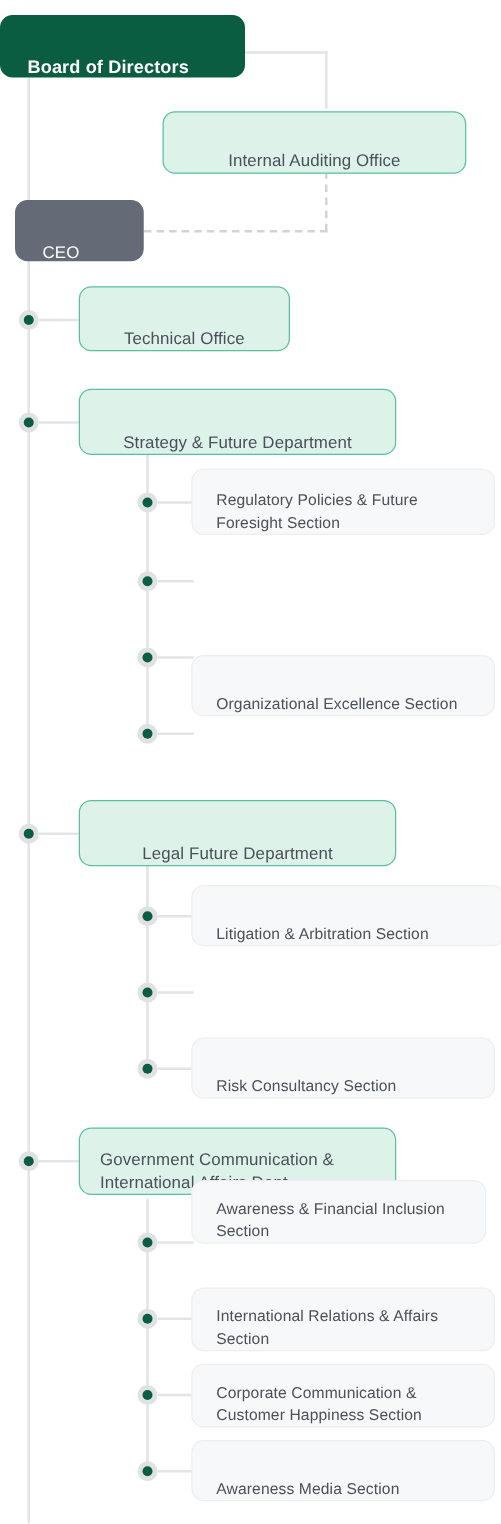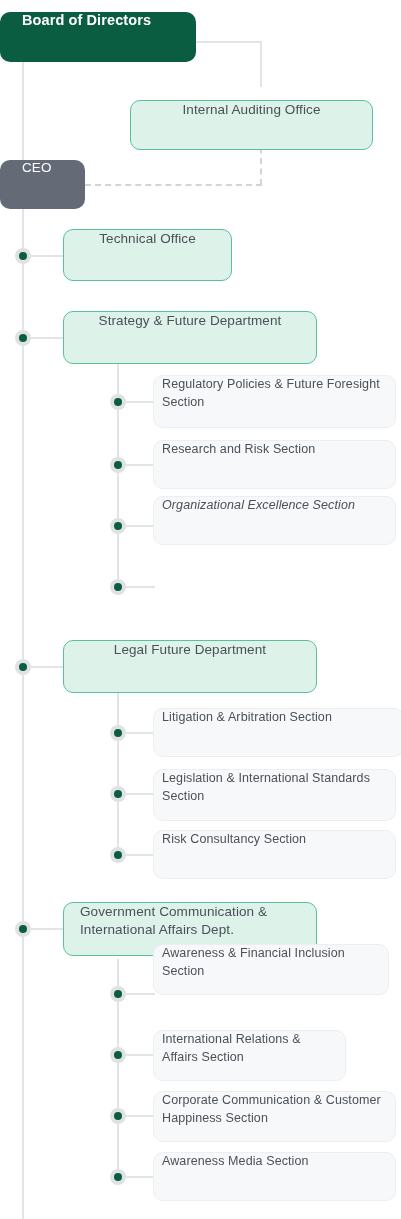--- a/index.html
+++ b/index.html
@@ -59,21 +59,21 @@
     height: 8px;
     border-radius: 50%;
     background: #0b5d42;
   }
 
   
   .box {
     position: absolute;
     box-sizing: border-box;
     display: flex;
-    align-items: flex-start;
+    align-items: flex-end;
   }
 
   .box-root {
     background: #0b5d42;
     border-radius: 10px;
     color: #ffffff;
     font-size: 14.5px;
     font-weight: bold;
     padding: 0 22px;
     letter-spacing: 0.1px;
@@ -98,21 +98,21 @@
     line-height: 1.35;
     letter-spacing: 0.1px;
   }
 
   .box-section {
     background: #f7f8f9;
     border: 1.4px solid #eceef0;
     border-radius: 10px;
     color: #4b5059;
     font-size: 12.5px;
-    padding: 0 8px;
+    padding: 0 19px;
     line-height: 1.4;
     letter-spacing: 0.1px;
   }
 </style>
 </head>
 <body>
 
 <div id="chart">
 
   <div class="hline" style="left:196px; top:41px; width:66px;"></div>
@@ -162,68 +162,62 @@
 
   <div class="node-dot" style="left:110px; top:986px;"></div>
   <div class="node-dot" style="left:110px; top:1047px;"></div>
   <div class="node-dot" style="left:110px; top:1108px;"></div>
   <div class="node-dot" style="left:110px; top:1169px;"></div>
 
   <div class="box box-root" style="left:0px; top:12px; width:196px; height:50px;">
     <span>Board of Directors</span>
   </div>
 
-  <div class="box box-dept" style="left:130px; top:100px; width:243px; height:50px; justify-content:center;">
+  <div class="box box-dept" style="left:130px; top:89px; width:243px; height:50px; justify-content:center;">
     <span>Internal Auditing Office</span>
   </div>
 
-  <div class="box box-ceo" style="left:0px; top:160px; width:85px; height:49px;">
+  <div class="box box-ceo" style="left:12px; top:160px; width:103px; height:49px;">
     <span>CEO</span>
   </div>
 
   <div class="box box-dept" style="left:63px; top:229px; width:169px; height:52px; justify-content:center;">
     <span>Technical Office</span>
   </div>
 
   <div class="box box-dept" style="left:63px; top:311px; width:254px; height:53px; justify-content:center;">
     <span>Strategy &amp; Future Department</span>
   </div>
 
   <div class="box box-section" style="left:153px; top:375px; width:243px; height:53px;">
     <span>Regulatory Policies &amp; Future Foresight Section</span>
   </div>
-  <div class="box box-section" style="left:153px; top:440px; width:243px; height:49px;">
-    <span>Research and Risk Section</span>
-  </div>
-  <div class="box box-section" style="left:153px; top:496px; width:243px; height:49px;font-style:italic;">
+  <div class="box box-section" style="left:153px; top:524px; width:243px; height:49px;">
     <span>Organizational Excellence Section</span>
   </div>
 
   <div class="box box-dept" style="left:63px; top:640px; width:254px; height:53px; justify-content:center;">
     <span>Legal Future Department</span>
   </div>
 
   <div class="box box-section" style="left:153px; top:708px; width:251px; height:49px;">
     <span>Litigation &amp; Arbitration Section</span>
   </div>
-  <div class="box box-section" style="left:153px; top:769px; width:243px; height:52px;">
-    <span>Legislation &amp; International Standards Section</span>
-  </div>
   <div class="box box-section" style="left:153px; top:830px; width:243px; height:49px;">
     <span>Risk Consultancy Section</span>
   </div>
 
   <div class="box box-dept" style="left:63px; top:902px; width:254px; height:54px;">
     <span>Government Communication &amp; International Affairs Dept.</span>
   </div>
 
   <div class="box box-section" style="left:153px; top:944px; width:236px; height:51px;">
     <span>Awareness &amp; Financial Inclusion Section</span>
   </div>
-  <div class="box box-section" style="left:153px; top:1030px; width:193px; height:51px;">
+  <div class="box box-section" style="left:153px; top:1030px; width:243px; height:51px;">
     <span>International Relations &amp; Affairs Section</span>
   </div>
   <div class="box box-section" style="left:153px; top:1091px; width:243px; height:51px;">
     <span>Corporate Communication &amp; Customer Happiness Section</span>
   </div>
   <div class="box box-section" style="left:153px; top:1152px; width:243px; height:49px;">
     <span>Awareness Media Section</span>
   </div>
 
 </div>

